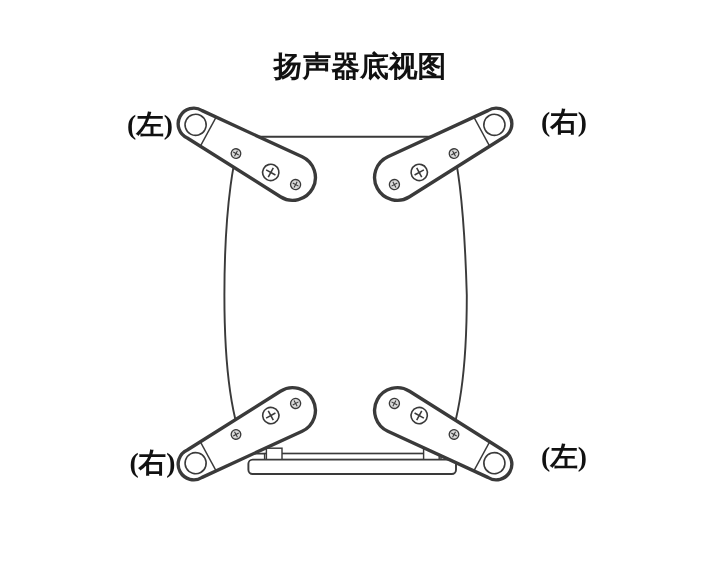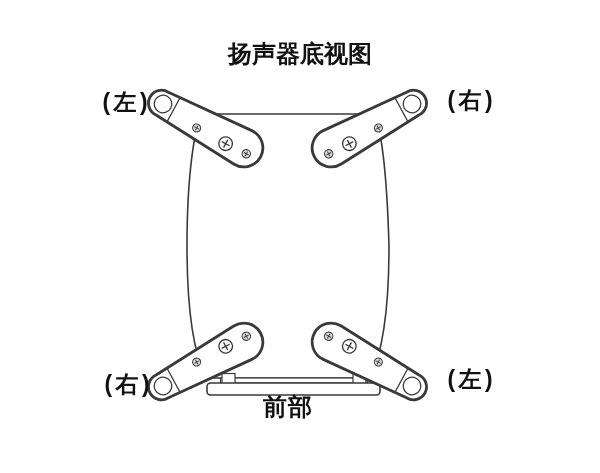--- a/index.html
+++ b/index.html
@@ -6,21 +6,21 @@
     margin: 0;
     padding: 0;
     background: #ffffff;
   }
   .diagram-wrap {
     position: relative;
     width: 576px;
     height: 473px;
     background: #ffffff;
     overflow: hidden;
-    font-family: Liberation Mono, monospace;
+    font-family: Liberation Serif, serif;
   }
   .diagram-wrap svg {
     position: absolute;
     left: 0;
     top: 0;
   }
   .lbl {
     position: absolute;
     transform: translate(-50%, -50%);
     font-weight: bold;
@@ -83,18 +83,17 @@
       <rect x="207" y="383" width="173" height="12" rx="3.5" fill="#ffffff" stroke="#3a3a3a" stroke-width="1.6"></rect>
     </g>
 
     <use href="#arm" transform="translate(163,104) rotate(28.5)"></use>
     <use href="#arm" transform="translate(412,104) scale(-1,1) rotate(28.5)"></use>
     <use href="#arm" transform="translate(163,386) scale(1,-1) rotate(28.5)"></use>
     <use href="#arm" transform="translate(412,386) scale(-1,-1) rotate(28.5)"></use>
   </svg>
 
   <div class="lbl lbl-title">扬声器底视图</div>
-  <div class="lbl lbl-front">前部</div>
   <div class="lbl lbl-tl">(左)</div>
   <div class="lbl lbl-tr">(右)</div>
   <div class="lbl lbl-bl">(右)</div>
   <div class="lbl lbl-br">(左)</div>
 </div>
 
 </body></html>

